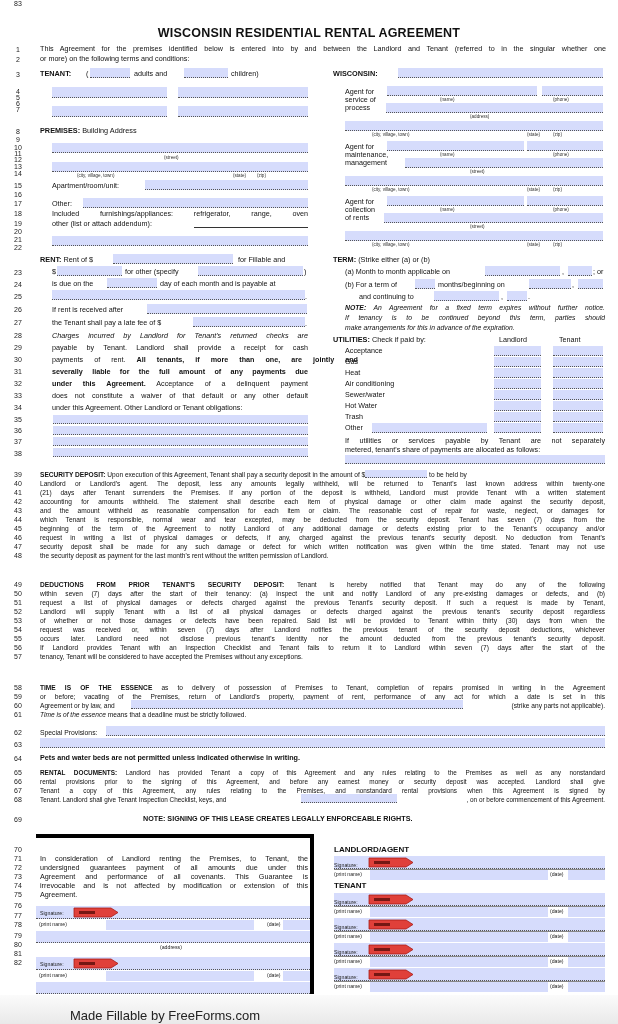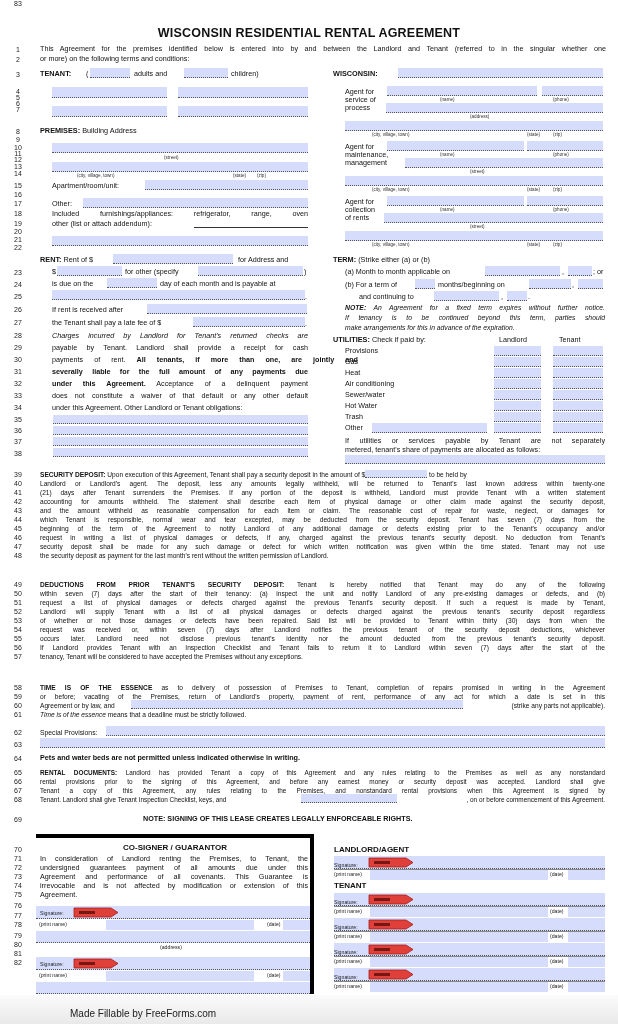--- a/index.html
+++ b/index.html
@@ -1,20 +1,20 @@
 <!DOCTYPE html>
 <html><head>
 <meta charset="utf-8">
 <style>
   * { box-sizing: border-box; margin: 0; padding: 0; }
   html, body { width: 618px; height: 1024px; overflow: hidden; background: #ffffff; }
   body { font-family: "Liberation Sans", sans-serif; color: #111; font-size: 7.2px; line-height: 1.2; position: relative; }
   .page { position: absolute; left: 0; top: 0; width: 618px; height: 1000px; background: #fff; }
   .footer-band { position: absolute; left: 0; top: 995px; width: 618px; height: 29px; background: linear-gradient(#fbfbfb, #e9e9e9); }
-  .footer-text { position: absolute; left: 70px; top: 1008px; font-size: 10px; color: #222; }
+  .footer-text { position: absolute; left: 70px; top: 1008px; font-size: 13px; color: #222; }
   .abs { position: absolute; white-space: nowrap; }
   .title { position: absolute; left: 0; width: 618px; top: 26px; text-align: center; font-weight: bold; font-size: 12.5px; letter-spacing: 0.2px; }
   .ln { position: absolute; left: 8px; width: 20px; text-align: center; font-size: 7px; color: #222; }
   .b { font-weight: bold; }
   .i { font-style: italic; }
   .fld { position: absolute; background: #d6dcfc; border-bottom: 1px dotted #555; }
   .fld.nb { border-bottom: none; }
   .sm { position: absolute; font-size: 4.6px; color: #333; white-space: nowrap; }
   .just { position: absolute; text-align: justify; text-align-last: justify; white-space: nowrap; overflow: hidden; }
   .para { position: absolute; left: 40px; width: 565px; font-size: 6.6px; line-height: 9.05px; }
@@ -191,21 +191,21 @@
       <div class="fld" style="left:384px;top:213px;width:219px;height:10px;"></div>
       <div class="sm" style="left:470px;top:224px;">(street)</div>
       <div class="fld" style="left:345px;top:231px;width:258px;height:10px;"></div>
       <div class="sm" style="left:372px;top:242px;">(city, village, town)</div>
       <div class="sm" style="left:527px;top:242px;">(state)</div>
       <div class="sm" style="left:553px;top:242px;">(zip)</div>
     </div>
 
   <div class="abs sect" style="left:40px;top:256px;"><span class="b">RENT:</span> <span>Rent of $</span></div>
   <div class="fld" style="left:113px;top:254px;width:120px;height:10px;"></div>
-  <div class="abs" style="left:238px;top:256px;">for Address and</div>
+  <div class="abs" style="left:238px;top:256px;">for Fillable and</div>
   <div class="abs" style="left:52px;top:268px;">$</div>
   <div class="fld" style="left:57px;top:266px;width:65px;height:10px;"></div>
   <div class="abs" style="left:125px;top:268px;">for other (specify</div>
   <div class="fld" style="left:198px;top:266px;width:105px;height:10px;"></div>
   <div class="abs" style="left:304px;top:268px;">)</div>
   <div class="abs" style="left:52px;top:280px;">is due on the</div>
   <div class="fld" style="left:107px;top:278px;width:50px;height:10px;"></div>
   <div class="abs" style="left:160px;top:280px;">day of each month and is payable at</div>
   <div class="fld" style="left:52px;top:290px;width:253px;height:10px;"></div>
   <div class="abs" style="left:305px;top:293px;">.</div>
@@ -244,21 +244,21 @@
   <div class="fld" style="left:507px;top:291px;width:20px;height:10px;"></div>
   <div class="abs" style="left:528px;top:293px;">.</div>
   <div class="just i" style="left:345px;top:304px;width:260px;font-size:6.8px;"><b>NOTE:</b> <span>An Agreement for a fixed term expires without further notice.</span></div>
   <div class="just i" style="left:345px;top:314px;width:260px;font-size:6.8px;">If tenancy is to be continued beyond this term, parties should</div>
   <div class="abs i" style="left:345px;top:324px;font-size:6.8px;">make arrangements for this in advance of the expiration.</div>
 
   <div class="abs sect" style="left:333px;top:336px;"><b>UTILITIES:</b> <span>Check if paid by:</span></div>
   <div class="abs" style="left:499px;top:336px;">Landlord</div>
   <div class="abs" style="left:559px;top:336px;">Tenant</div>
   <div id="utilities-rows">
-      <div class="abs" style="left:345px;top:347px;">Provisions</div>
+      <div class="abs" style="left:345px;top:347px;">Acceptance</div>
       <div class="fld" style="left:494px;top:346px;width:47px;height:10px;"></div>
       <div class="fld" style="left:553px;top:346px;width:50px;height:10px;"></div>
       <div class="abs" style="left:345px;top:358px;">Gas</div>
       <div class="fld" style="left:494px;top:357px;width:47px;height:10px;"></div>
       <div class="fld" style="left:553px;top:357px;width:50px;height:10px;"></div>
       <div class="abs" style="left:345px;top:369px;">Heat</div>
       <div class="fld" style="left:494px;top:368px;width:47px;height:10px;"></div>
       <div class="fld" style="left:553px;top:368px;width:50px;height:10px;"></div>
       <div class="abs" style="left:345px;top:380px;">Air conditioning</div>
       <div class="fld" style="left:494px;top:379px;width:47px;height:10px;"></div>
@@ -328,21 +328,20 @@
     <span class="row"><b>RENTAL DOCUMENTS:</b> <span>Landlord has provided Tenant a copy of this Agreement and any rules relating to the Premises as well as any nonstandard</span></span>
     <span class="row">rental provisions prior to the signing of this Agreement, and before any earnest money or security deposit was accepted.  Landlord shall give</span>
     <span class="row">Tenant a copy of this Agreement, any rules relating to the Premises, and nonstandard rental provisions when this Agreement is signed by</span>
     <span class="row last" style="position:relative;"><span>Tenant. Landlord shall give Tenant Inspection Checklist, keys, and</span><span style="position:absolute;right:0;">, on or before commencement of this Agreement.</span></span>
   </div>
   <div class="fld" style="left:301px;top:794px;width:96px;height:9px;"></div>
 
   <div class="abs b" style="left:143px;top:815px;font-size:7.2px;">NOTE:  SIGNING OF THIS LEASE CREATES LEGALLY ENFORCEABLE RIGHTS.</div>
 
   <div class="cosign-box"></div>
-  <div class="abs b" style="left:40px;width:270px;text-align:center;top:843px;font-size:8px;">CO-SIGNER / GUARANTOR</div>
   <div id="cosign-rows">
       <div class="just" style="left:40px;top:855px;width:268px;">In consideration of Landlord renting the Premises, to Tenant, the</div>
       <div class="just" style="left:40px;top:864px;width:268px;">undersigned guarantees payment of all amounts due under this</div>
       <div class="just" style="left:40px;top:873px;width:268px;">Agreement and performance of all covenants. This Guarantee is</div>
       <div class="just" style="left:40px;top:882px;width:268px;">irrevocable and is not affected by modification or extension of this</div>
       <div class="abs" style="left:40px;top:891px;width:268px;">Agreement.</div>
     </div>
   <div id="cosign-sigs">
       <div class="fld" style="left:36px;top:906px;width:274px;height:13px;"></div>
       <div class="sig-lbl" style="left:40px;top:910px;">Signature:</div>

